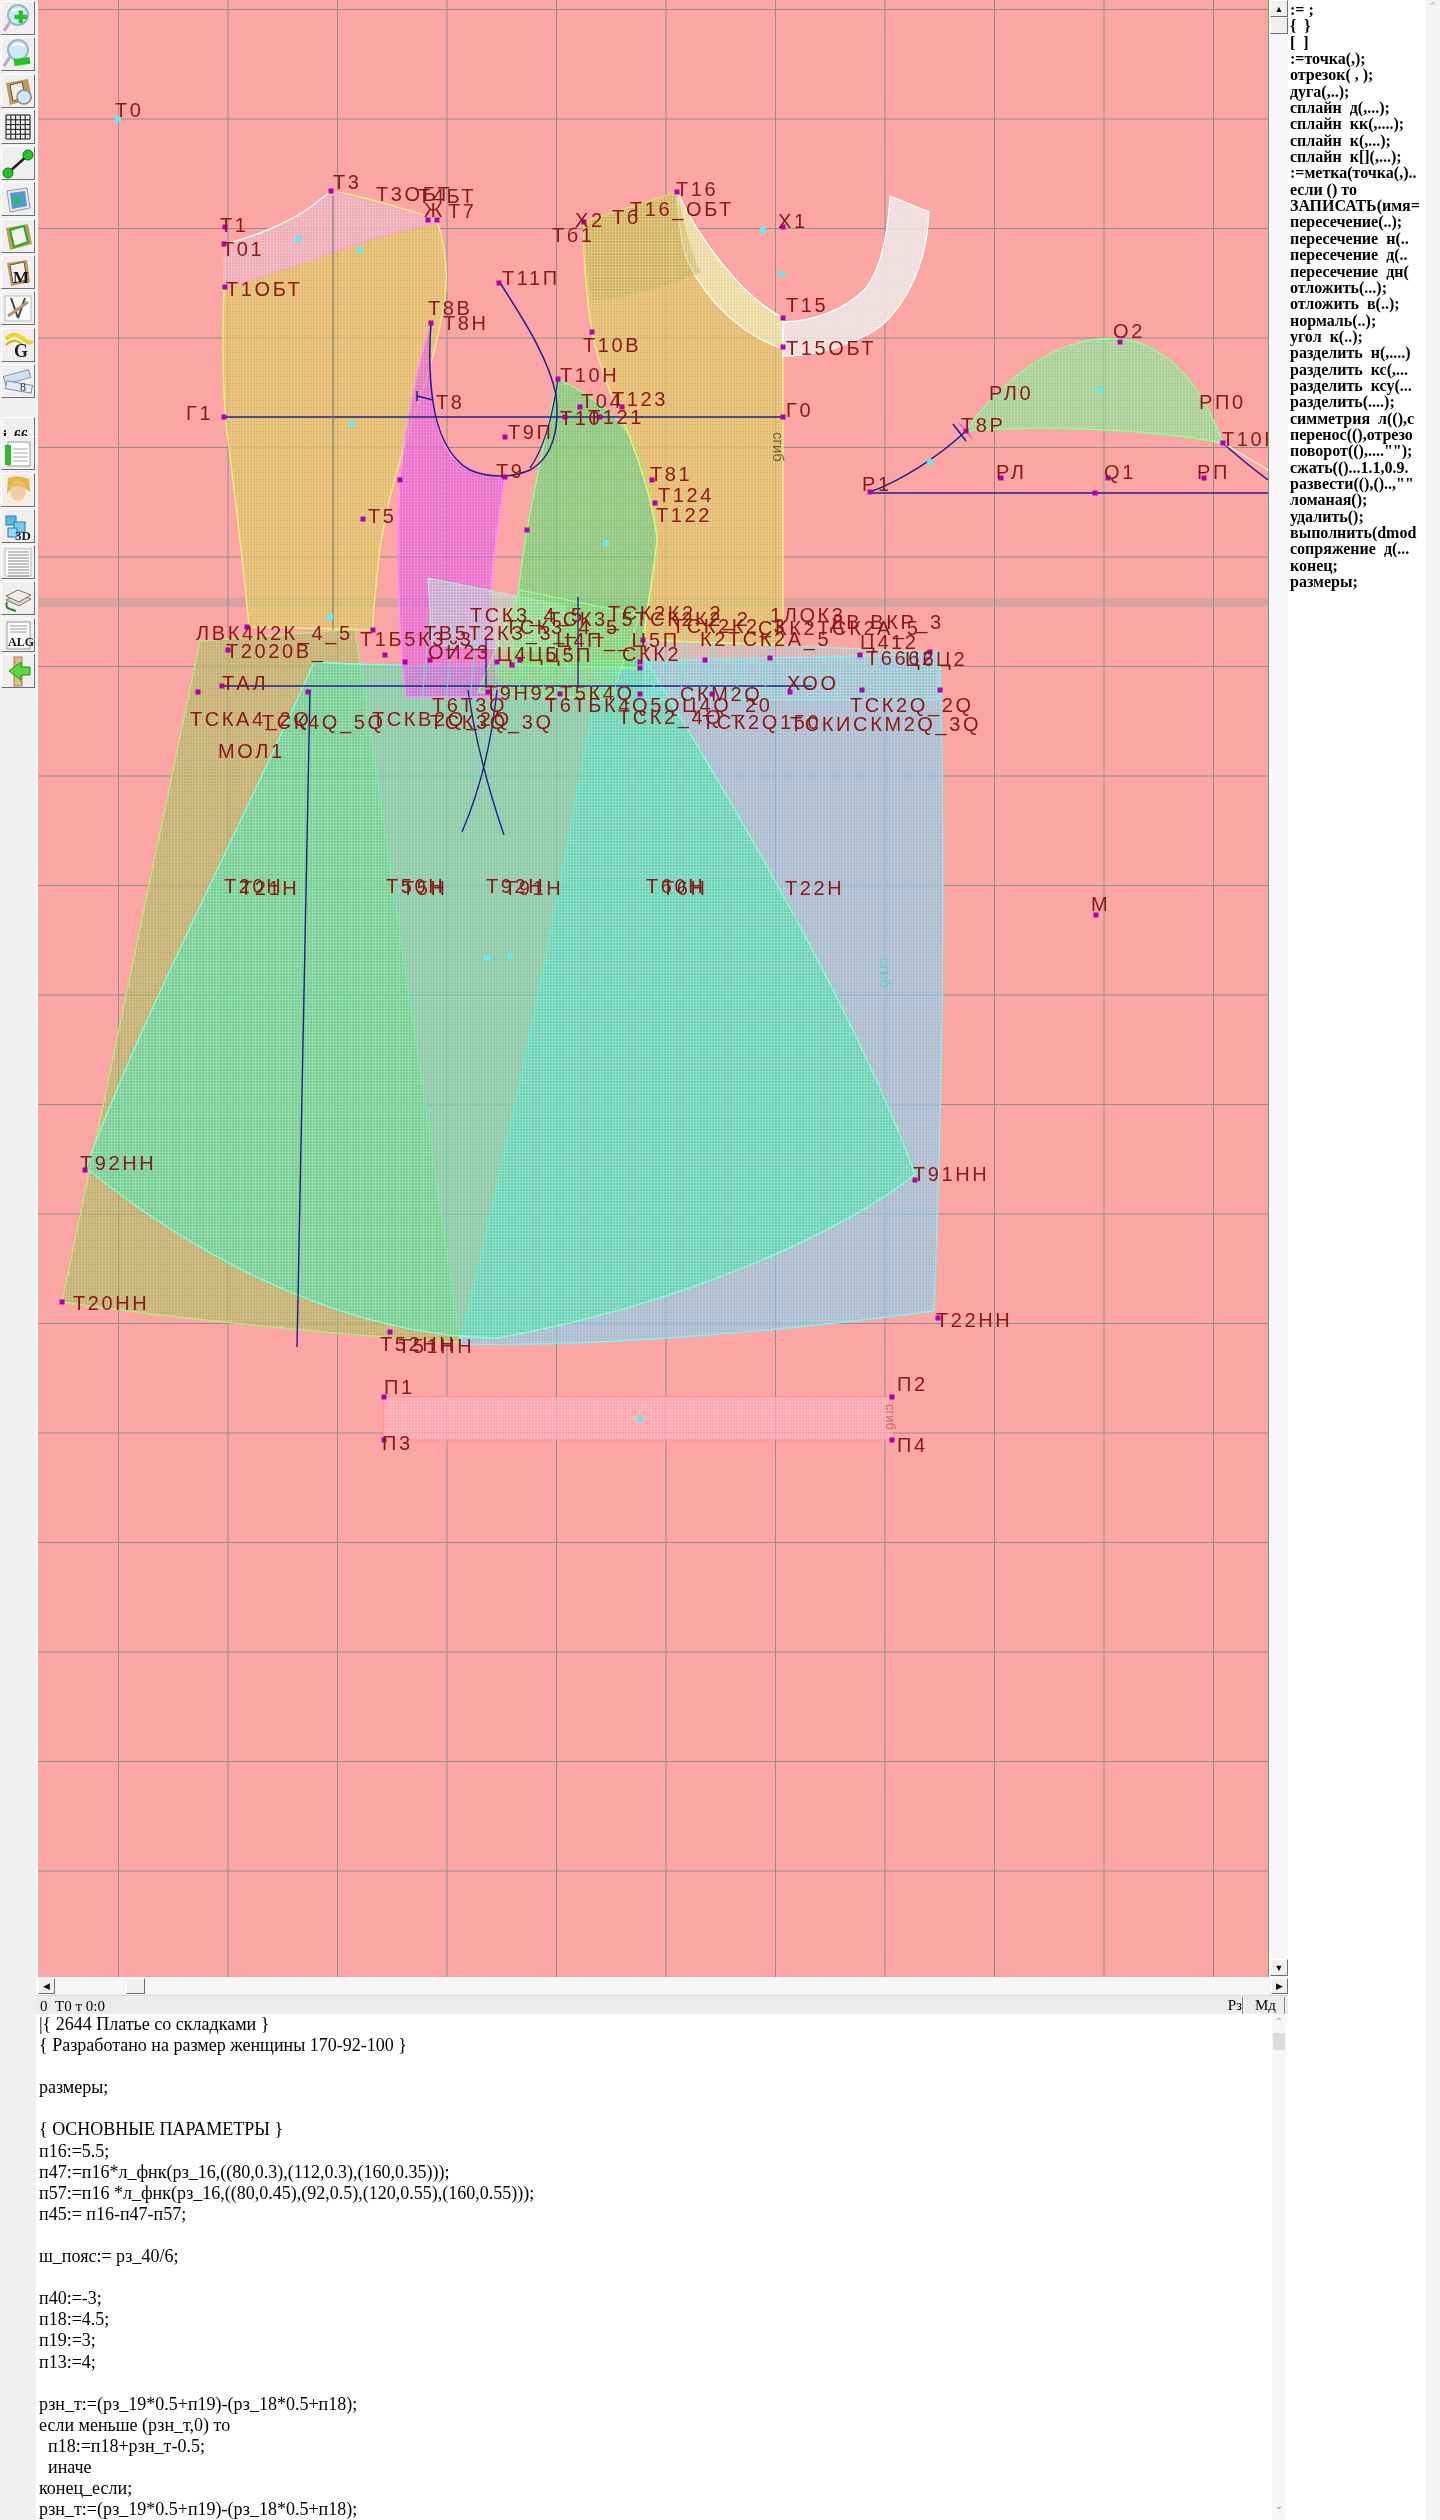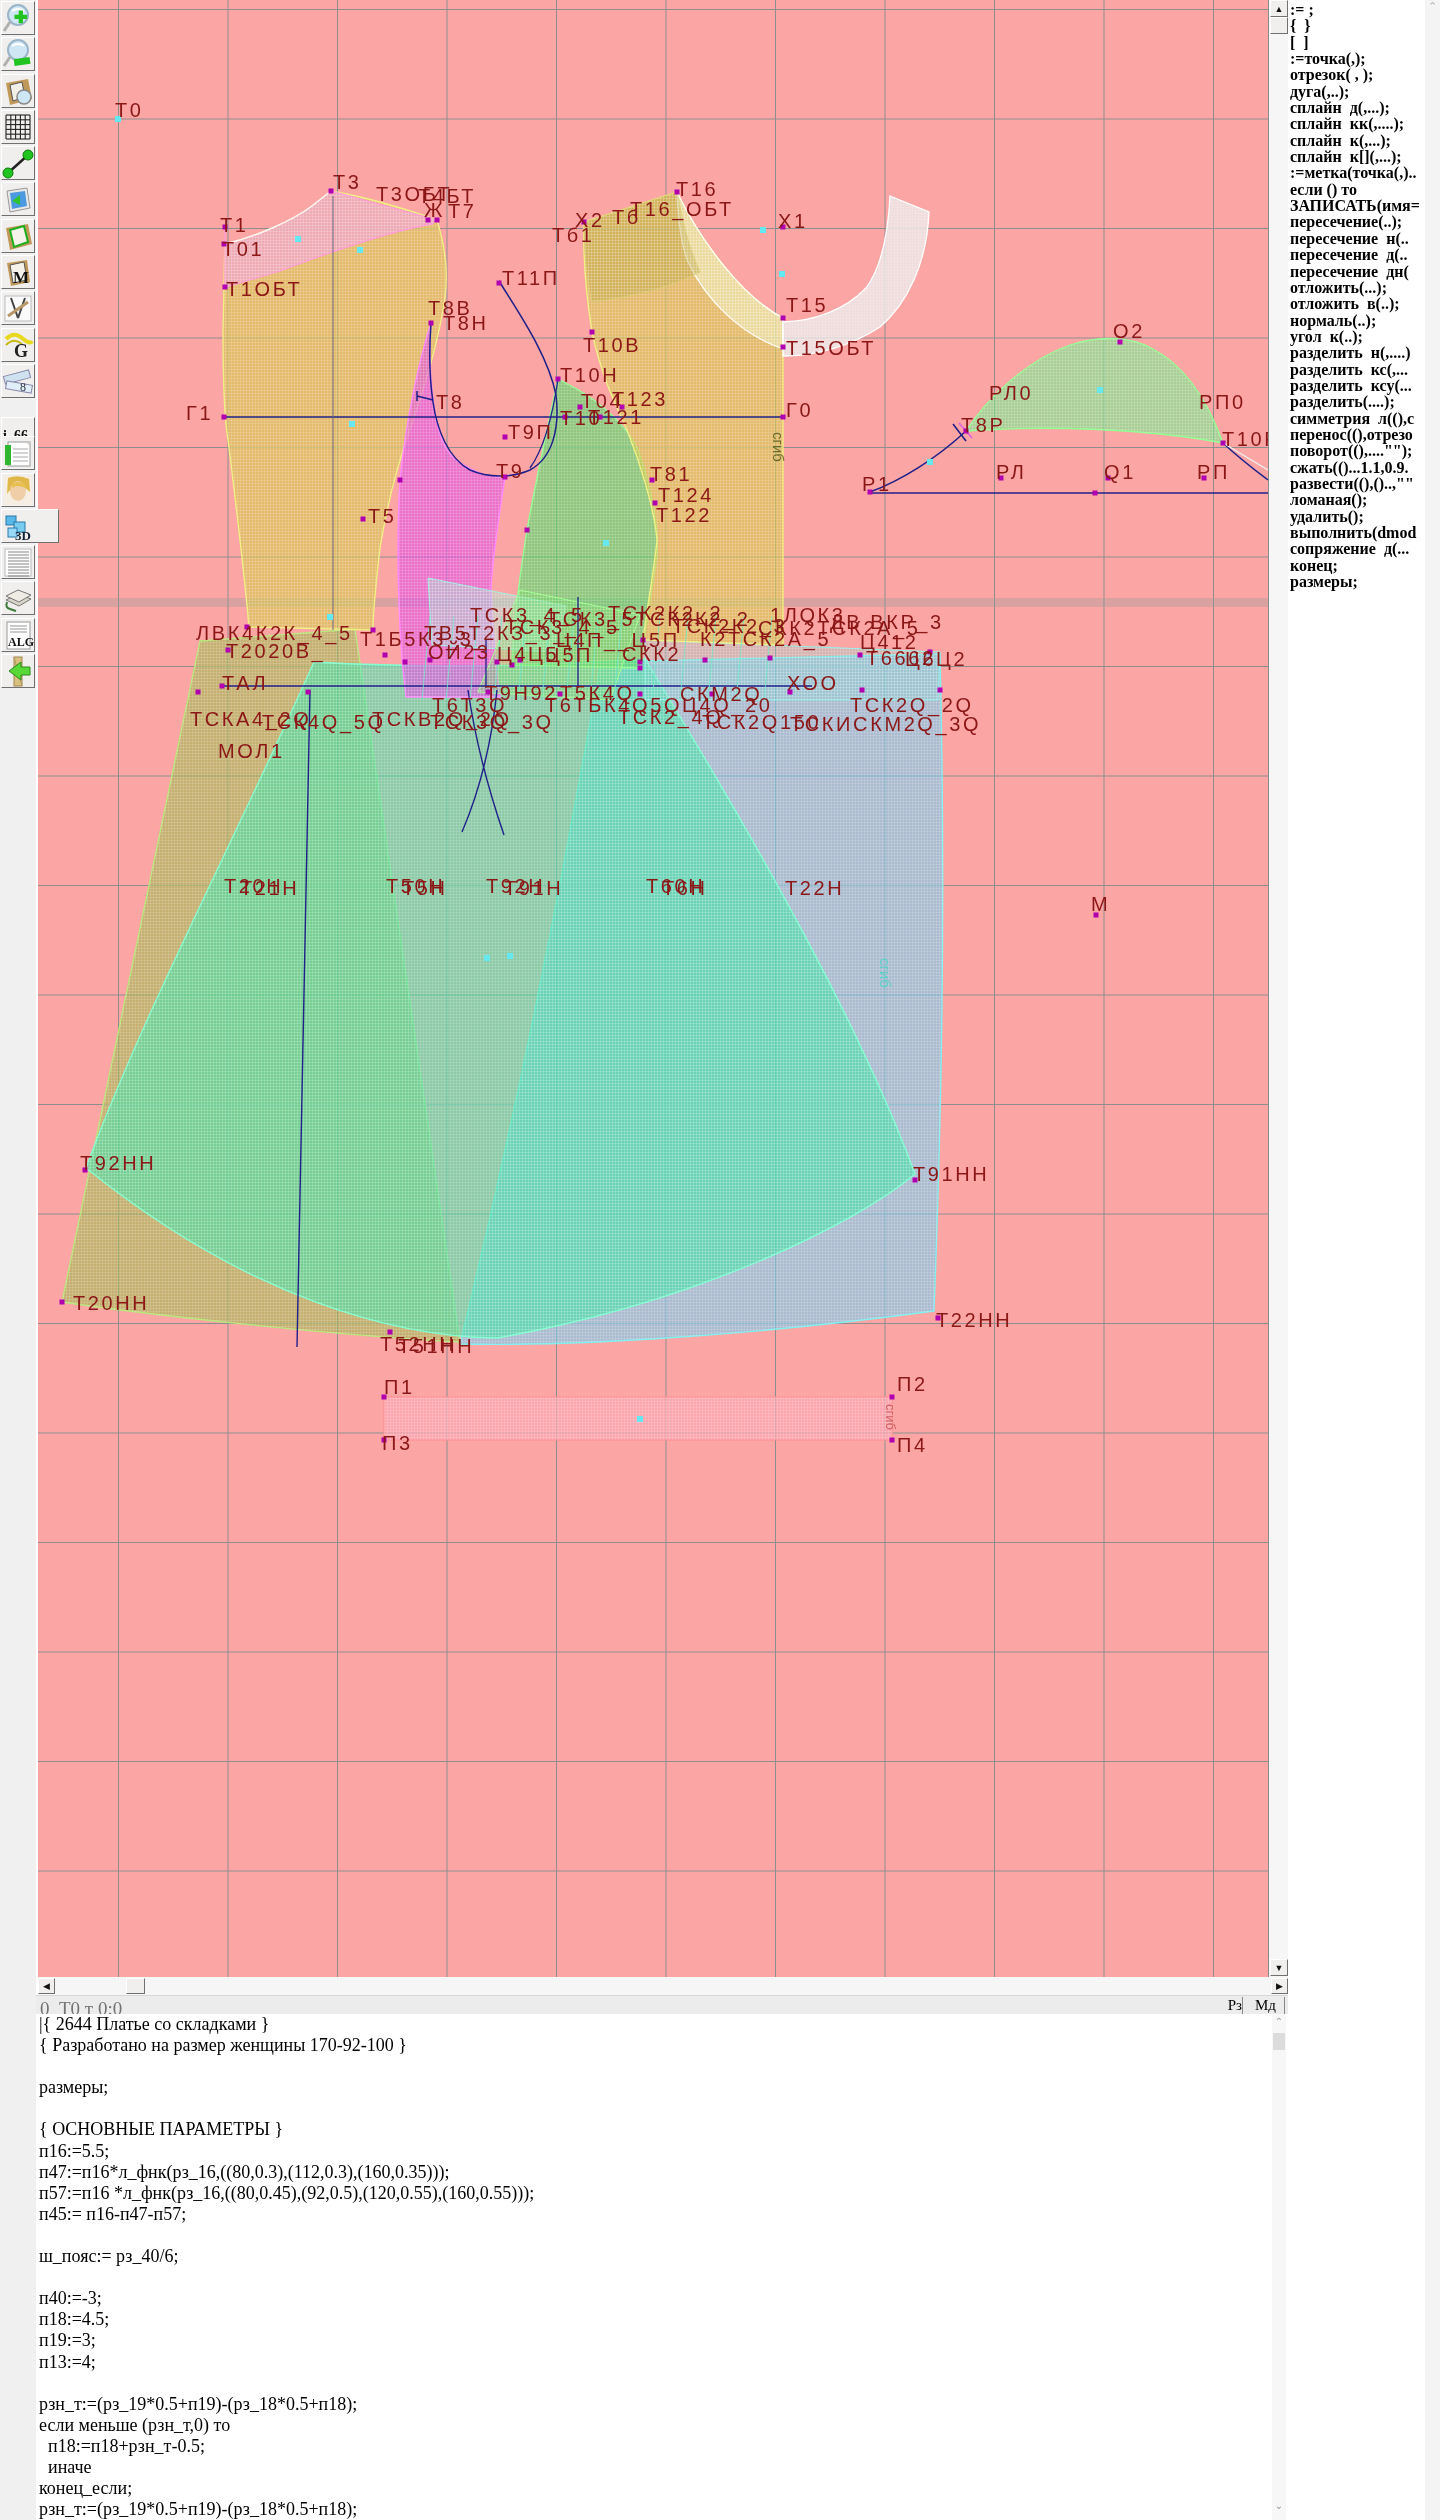--- a/index.html
+++ b/index.html
@@ -445,21 +445,21 @@
         </g>
       </svg></div>
 
 <div class="abs btn3d" style="left:1px;top:473px;width:34px;height:34px;"><svg width="32" height="32" viewBox="0 0 32 32">
         <rect x="2" y="2" width="28" height="29" fill="#f6eee2"></rect>
         <path d="M6 4 Q16 0 27 5 L28 18 Q22 12 16 13 Q8 14 5 20 Z" fill="#e0b84a"></path>
         <ellipse cx="16" cy="17" rx="8" ry="10" fill="#f0cfa8"></ellipse>
         <path d="M10 10 Q16 6 23 10 L23 14 Q16 10 10 14 Z" fill="#e8c050"></path>
       </svg></div>
 
-<div class="abs btn3d" style="left:1px;top:509px;width:58px;height:34px;"><svg width="32" height="32" viewBox="0 0 32 32">
+<div class="abs btn3d" style="left:1px;top:509px;width:34px;height:34px;"><svg width="32" height="32" viewBox="0 0 32 32">
         <rect x="4" y="6" width="10" height="9" fill="#58b8e8" stroke="#2a78a8"></rect>
         <rect x="12" y="12" width="11" height="10" fill="#78ccf0" stroke="#2a78a8"></rect>
         <rect x="6" y="18" width="9" height="9" fill="#98d8f8" stroke="#2a78a8"></rect>
         <text x="13" y="30" font-size="13" font-weight="bold" fill="#123" font-family="Liberation Serif,serif">3D</text>
       </svg></div>
 
 <div class="abs btn3d" style="left:1px;top:545px;width:34px;height:34px;"><svg width="32" height="32" viewBox="0 0 32 32">
         <rect x="3" y="3" width="26" height="27" fill="#fcfcfc" stroke="#bbb"></rect>
         <g stroke="#888" stroke-width="1">
           <path d="M6 6 H27"></path>
@@ -501,21 +501,21 @@
  <div class="abs btn3d" style="left:1px;top:1959px;width:18px;height:17px;font-size:9px;text-align:center;line-height:16px;color:#111;">▼</div>
 </div>
 
 <div class="abs" style="left:38px;top:1977px;width:1250px;height:18px;background:#f6f6f6;">
  <div class="abs btn3d" style="left:0px;top:1px;width:17px;height:16px;font-size:9px;text-align:center;line-height:15px;color:#111;">◀</div>
  <div class="abs btn3d" style="left:88px;top:1px;width:19px;height:16px;"></div>
  <div class="abs btn3d" style="left:1233px;top:1px;width:17px;height:16px;font-size:9px;text-align:center;line-height:15px;color:#111;">▶</div>
 </div>
 
 <div class="abs" style="left:36px;top:1995px;width:1252px;height:19px;background:#ececec;border-top:1px solid #d8d8d8;">
- <span class="ser abs" style="left:4px;top:2px;font-size:19px;color:#737373;">0&nbsp;&nbsp;Т0 т 0:0</span>
+ <span class="ser abs" style="left:4px;top:2px;font-size:15px;color:#000000;">0&nbsp;&nbsp;Т0 т 0:0</span>
 
  <span class="ser abs" style="left:1167px;top:1px;width:40px;height:30px;border-bottom:2px solid #555;border-right:1px solid #888;font-size:15px;text-align:right;">Рз</span>
 
  <span class="ser abs" style="left:1211px;top:1px;width:38px;height:32px;border-bottom:2px solid #555;border-right:1px solid #888;font-size:15px;text-align:center;">Мд</span>
 </div>
 
 <div class="abs ser" id="editor" style="left:36px;top:2014px;width:1236px;height:506px;background:#fff;font-size:18px;line-height:21.1px;color:#000;white-space:pre;padding-left:3px;"><div>|{ 2644 Платье со складками }</div><div>{ Разработано на размер женщины 170-92-100 }</div><div>&nbsp;</div><div>размеры;</div><div>&nbsp;</div><div>{ ОСНОВНЫЕ ПАРАМЕТРЫ }</div><div>п16:=5.5;</div><div>п47:=п16*л_фнк(рз_16,((80,0.3),(112,0.3),(160,0.35)));</div><div>п57:=п16 *л_фнк(рз_16,((80,0.45),(92,0.5),(120,0.55),(160,0.55)));</div><div>п45:= п16-п47-п57;</div><div>&nbsp;</div><div>ш_пояс:= рз_40/6;</div><div>&nbsp;</div><div>п40:=-3;</div><div>п18:=4.5;</div><div>п19:=3;</div><div>п13:=4;</div><div>&nbsp;</div><div>рзн_т:=(рз_19*0.5+п19)-(рз_18*0.5+п18);</div><div>если меньше (рзн_т,0) то</div><div>  п18:=п18+рзн_т-0.5;</div><div>  иначе</div><div>конец_если;</div><div>рзн_т:=(рз_19*0.5+п19)-(рз_18*0.5+п18);</div></div>
 
 <div class="abs" style="left:1272px;top:2014px;width:14px;height:506px;background:#f7f7f7;">
  <div class="abs" style="left:2px;top:4px;width:10px;height:8px;color:#9a9a9a;font-size:10px;line-height:8px;text-align:center;">⌃</div>

